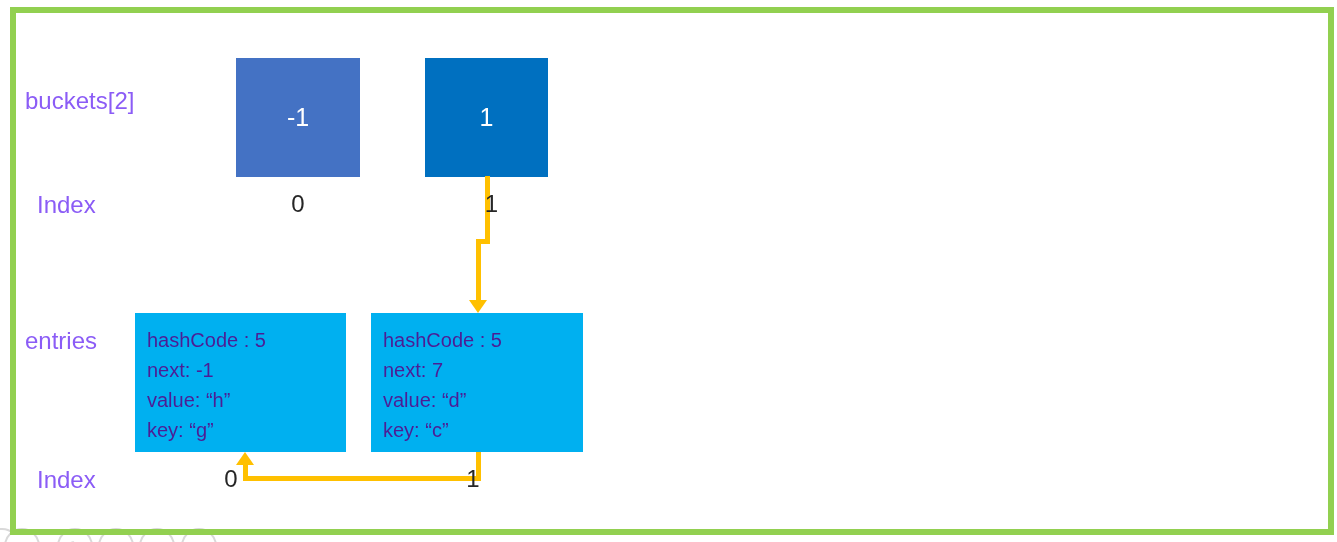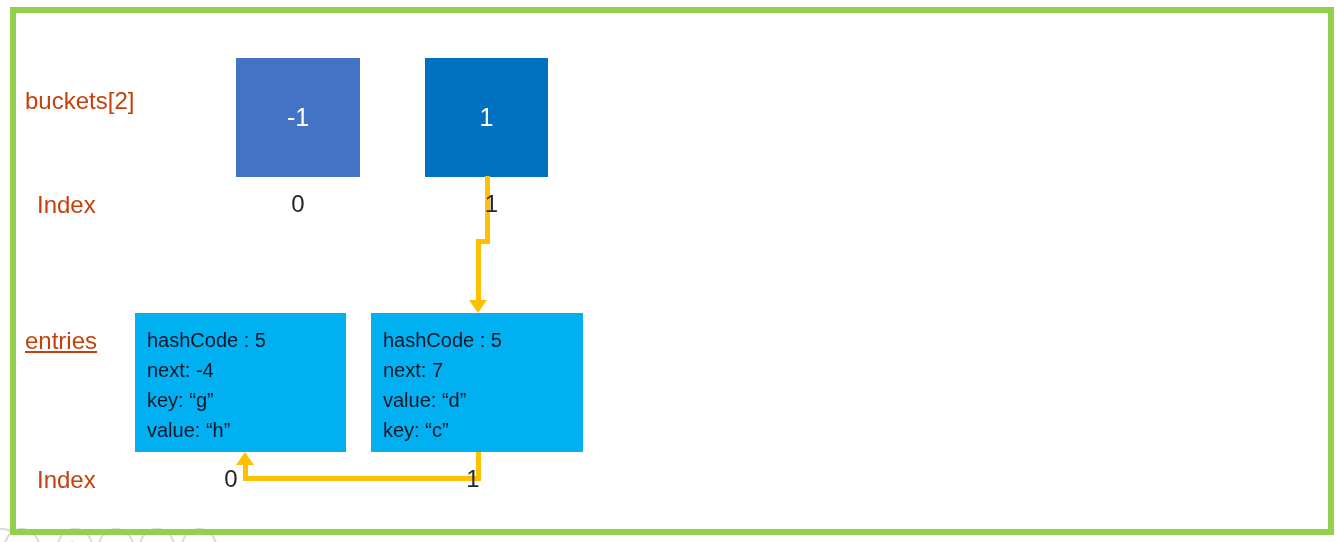--- a/index.html
+++ b/index.html
@@ -18,21 +18,21 @@
     width: 1324px; height: 528px;
     border: 6px solid #92D050;
     box-sizing: border-box;
     z-index: 5;
     pointer-events: none;
   }
   .label {
     position: absolute;
     font-size: 24px;
     line-height: 28px;
-    color: #c2410c;
+    color: #8b5cf6;
     z-index: 4;
     white-space: nowrap;
     text-align: center;
   }
   .bucket {
     position: absolute;
     top: 58px;
     height: 119px;
     z-index: 1;
     display: flex;
@@ -53,21 +53,21 @@
   }
   .ebox {
     position: absolute;
     top: 313px;
     height: 139px;
     z-index: 1;
     box-sizing: border-box;
     padding: 12px 6px 0 12px;
   }
   .ebox .line {
-    color: #0f172a;
+    color: #4c1d95;
     font-size: 20px;
     line-height: 30px;
     white-space: nowrap;
   }
   .seg { position: absolute; z-index: 2; background: #FFC000; }
   .head-down {
     position: absolute; z-index: 2;
     width: 0; height: 0;
     border-left: 9px solid transparent;
     border-right: 9px solid transparent;
@@ -115,27 +115,27 @@
 
   <div class="label" style="left:37px; top:191px;">Index</div>
   <div class="idx" style="left:236px; top:190px; width:124px;">0</div>
   <div class="idx" style="left:430px; top:190px; width:123px;">1</div>
 
   <div class="seg" style="left: 485px; top: 176px; width: 5px; height: 66px; background: rgb(255, 192, 0);"></div>
   <div class="seg" style="left: 476px; top: 239px; width: 14px; height: 5px; background: rgb(255, 192, 0);"></div>
   <div class="seg" style="left: 476px; top: 239px; width: 5px; height: 64px; background: rgb(255, 192, 0);"></div>
   <div class="head-down" style="left: 469px; top: 300px; border-top-color: rgb(255, 192, 0);"></div>
 
-  <div class="label" style="left:25px; top:327px;text-decoration:underline;">entries</div>
+  <div class="label" style="left:25px; top:327px;">entries</div>
 
   <div class="ebox" style="left: 135px; width: 211px; background: rgb(0, 176, 240);">
     <div class="line">hashCode : 5</div>
-    <div class="line">next: -4</div>
+    <div class="line">next: -1</div>
+    <div class="line">value: “h”</div>
     <div class="line">key: “g”</div>
-    <div class="line">value: “h”</div>
   </div>
   <div class="ebox" style="left: 371px; width: 212px; background: rgb(0, 176, 240);">
     <div class="line">hashCode : 5</div>
     <div class="line">next: 7</div>
     <div class="line">value: “d”</div>
     <div class="line">key: “c”</div>
   </div>
 
   <div class="seg" style="left: 476px; top: 452px; width: 5px; height: 29px; background: rgb(255, 192, 0);"></div>
   <div class="seg" style="left: 243px; top: 476px; width: 238px; height: 5px; background: rgb(255, 192, 0);"></div>

